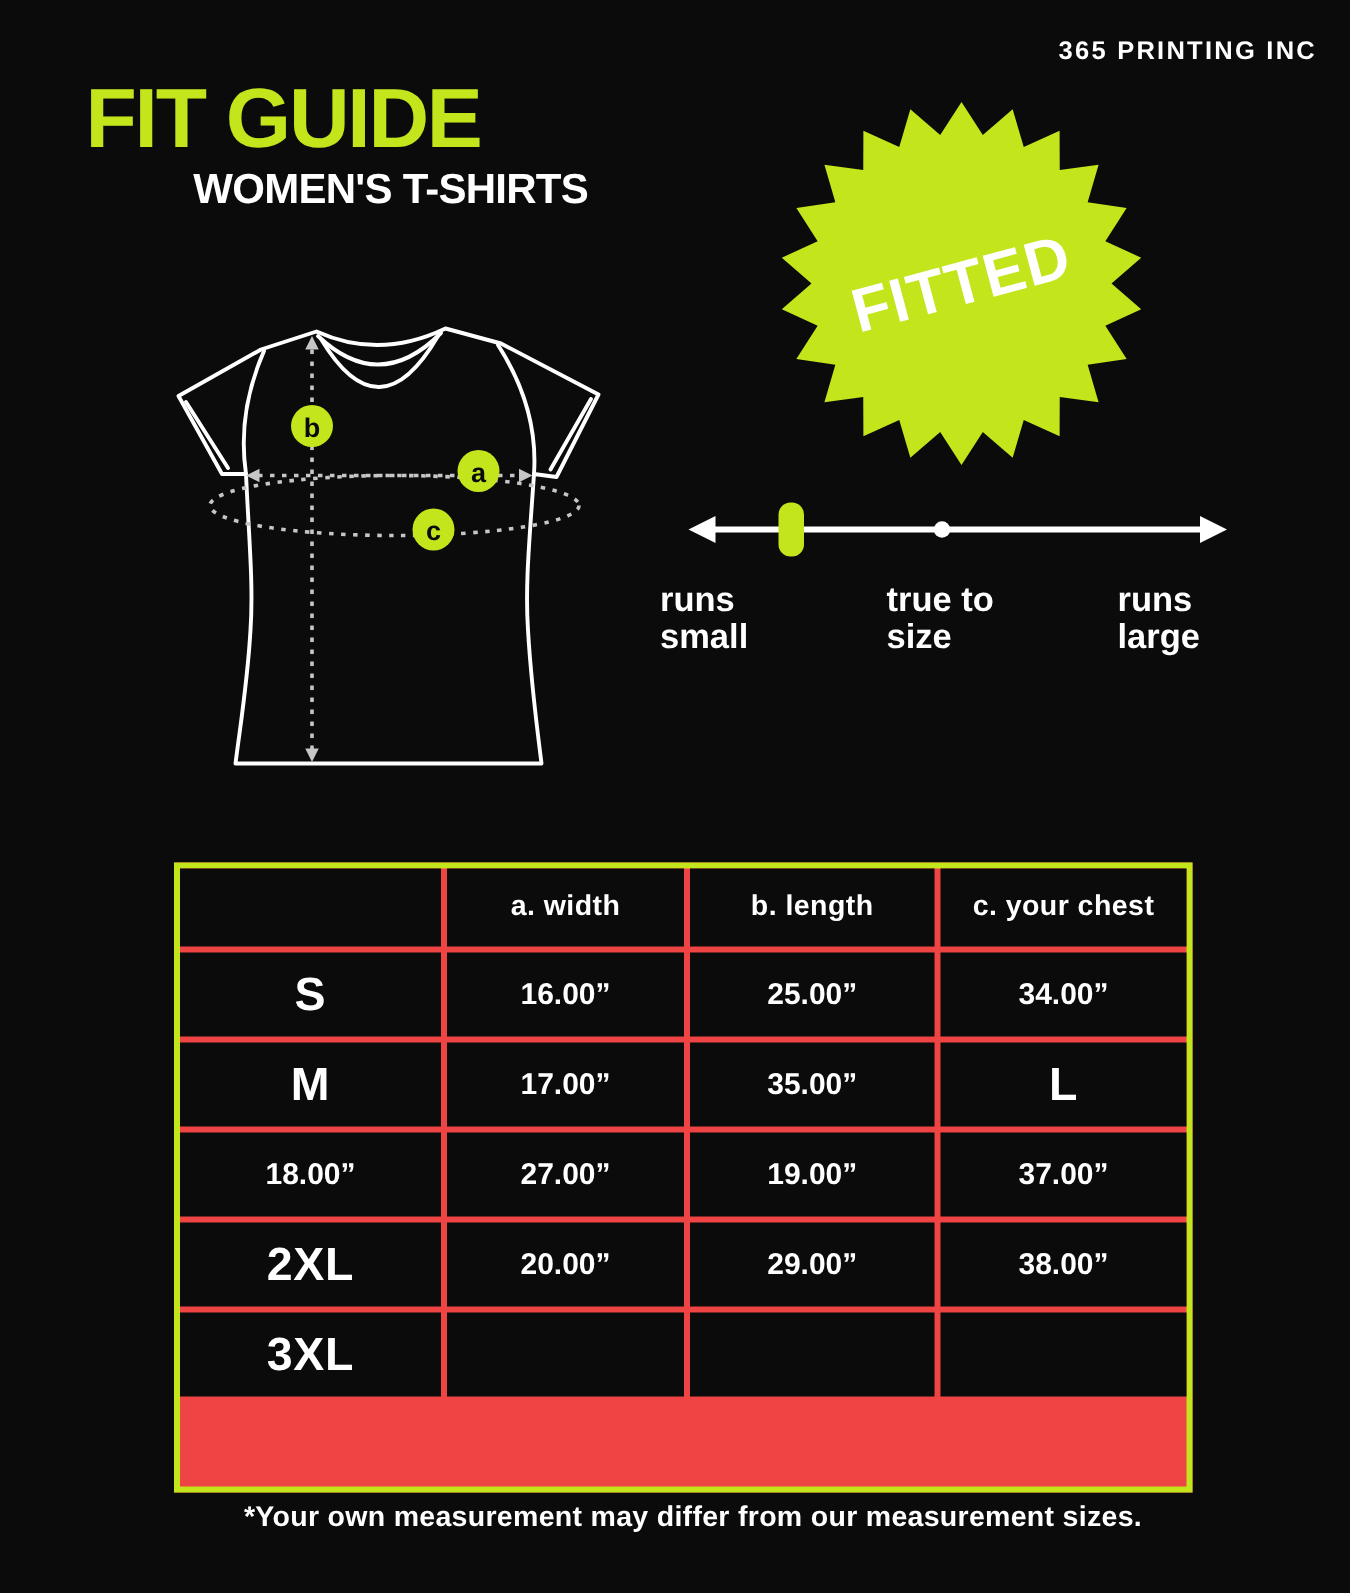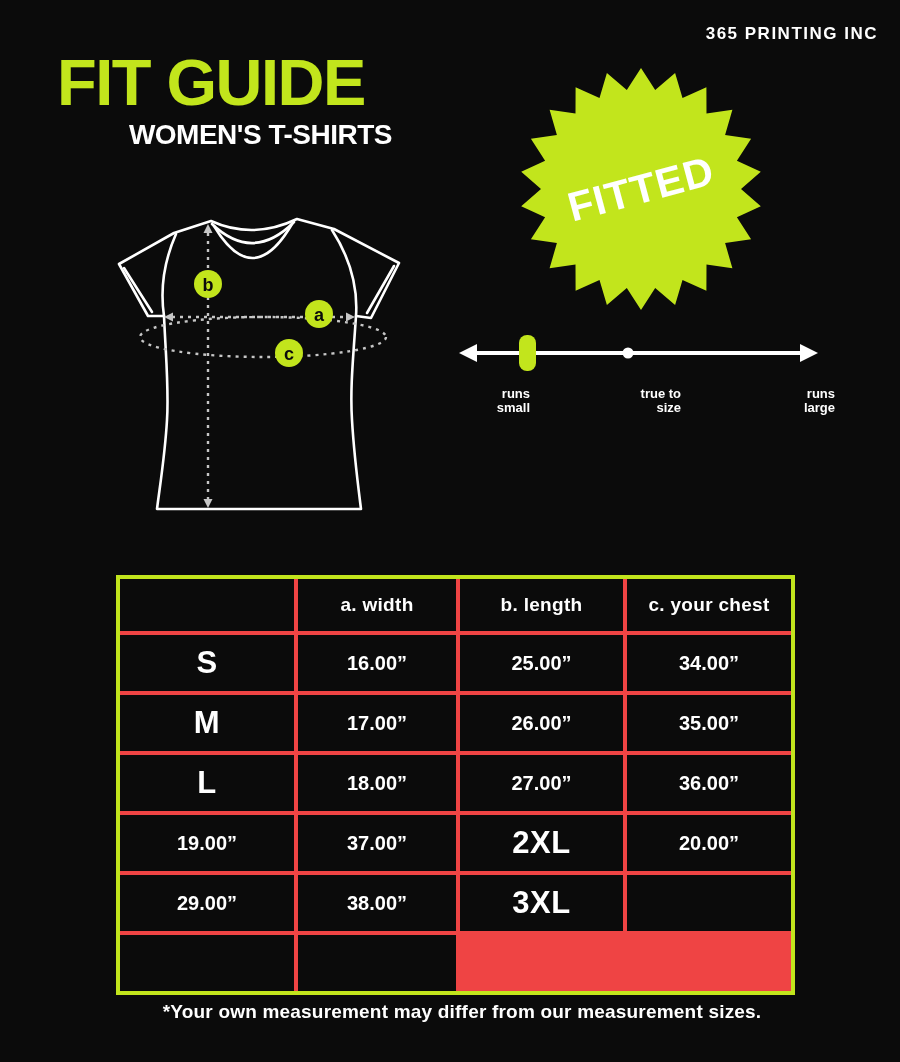--- a/index.html
+++ b/index.html
@@ -16,21 +16,21 @@
     overflow: hidden;
     text-decoration: underline;
   }
   .brand {
     position: absolute; top: 24px; right: 22px;
     font-size: 17px; font-weight: bold; letter-spacing: 1.5px;
     color: var(--text);
   }
   .title-block { position: absolute; left: 57px; top: 50px; width: 335px; }
   .title-block h1 {
-    font-size: 65px; line-height: 1.02; font-weight: bold;
+    font-size: 56px; line-height: 1.02; font-weight: bold;
     letter-spacing: -1.5px; white-space: nowrap;
     color: var(--accent);
   }
   .title-block .subtitle {
     margin-top: 3px; text-align: right;
     font-size: 28px; font-weight: bold; letter-spacing: -0.5px;
     color: var(--text); white-space: nowrap;
   }
   .badge { position: absolute; left: 516px; top: 64px; width: 250px; height: 250px; }
   .badge svg { display:block; width: 250px; height: 250px; }
@@ -41,22 +41,22 @@
     transform: rotate(-15deg);
   }
   .tshirt { position: absolute; left: 100px; top: 195px; width: 320px; height: 330px; }
   .marker-letter {
     font-family: "Liberation Sans", sans-serif;
     font-size: 18px; font-weight: bold;
   }
   .slider-svg { position: absolute; left: 450px; top: 328px; width: 380px; height: 54px; }
   .slider-label {
     position: absolute; top: 387px; width: 90px;
-    text-align: right; white-space: pre-line;
-    font-size: 13px; font-weight: bold; line-height: 1.1; color: var(--text);
+    text-align: left; white-space: pre-line;
+    font-size: 23px; font-weight: bold; line-height: 1.1; color: var(--text);
   }
   .sl-small { left: 440px; }
   .sl-true  { left: 591px; }
   .sl-large { left: 745px; }
   .size-table {
     position: absolute; left: 116px; top: 575px; width: 679px; height: 420px;
     display: grid;
     grid-template-columns: 174px 158px 163px 1fr;
     grid-template-rows: 52px repeat(6, 1fr);
     gap: 4px;
@@ -152,27 +152,25 @@
     <div class="cell head">b. length</div>
     <div class="cell head">c. your chest</div>
 
     <div class="cell size">S</div>
     <div class="cell val">16.00”</div>
     <div class="cell val">25.00”</div>
     <div class="cell val">34.00”</div>
 
     <div class="cell size">M</div>
     <div class="cell val">17.00”</div>
-    <div class="cell val">26.00”</div>
     <div class="cell val">35.00”</div>
 
     <div class="cell size">L</div>
     <div class="cell val">18.00”</div>
     <div class="cell val">27.00”</div>
-    <div class="cell val">36.00”</div>
 
     <div class="cell val">19.00”</div>
     <div class="cell val">37.00”</div>
 
     <div class="cell size">2XL</div>
     <div class="cell val">20.00”</div>
     <div class="cell val">29.00”</div>
     <div class="cell val">38.00”</div>
 
     <div class="cell size">3XL</div>

